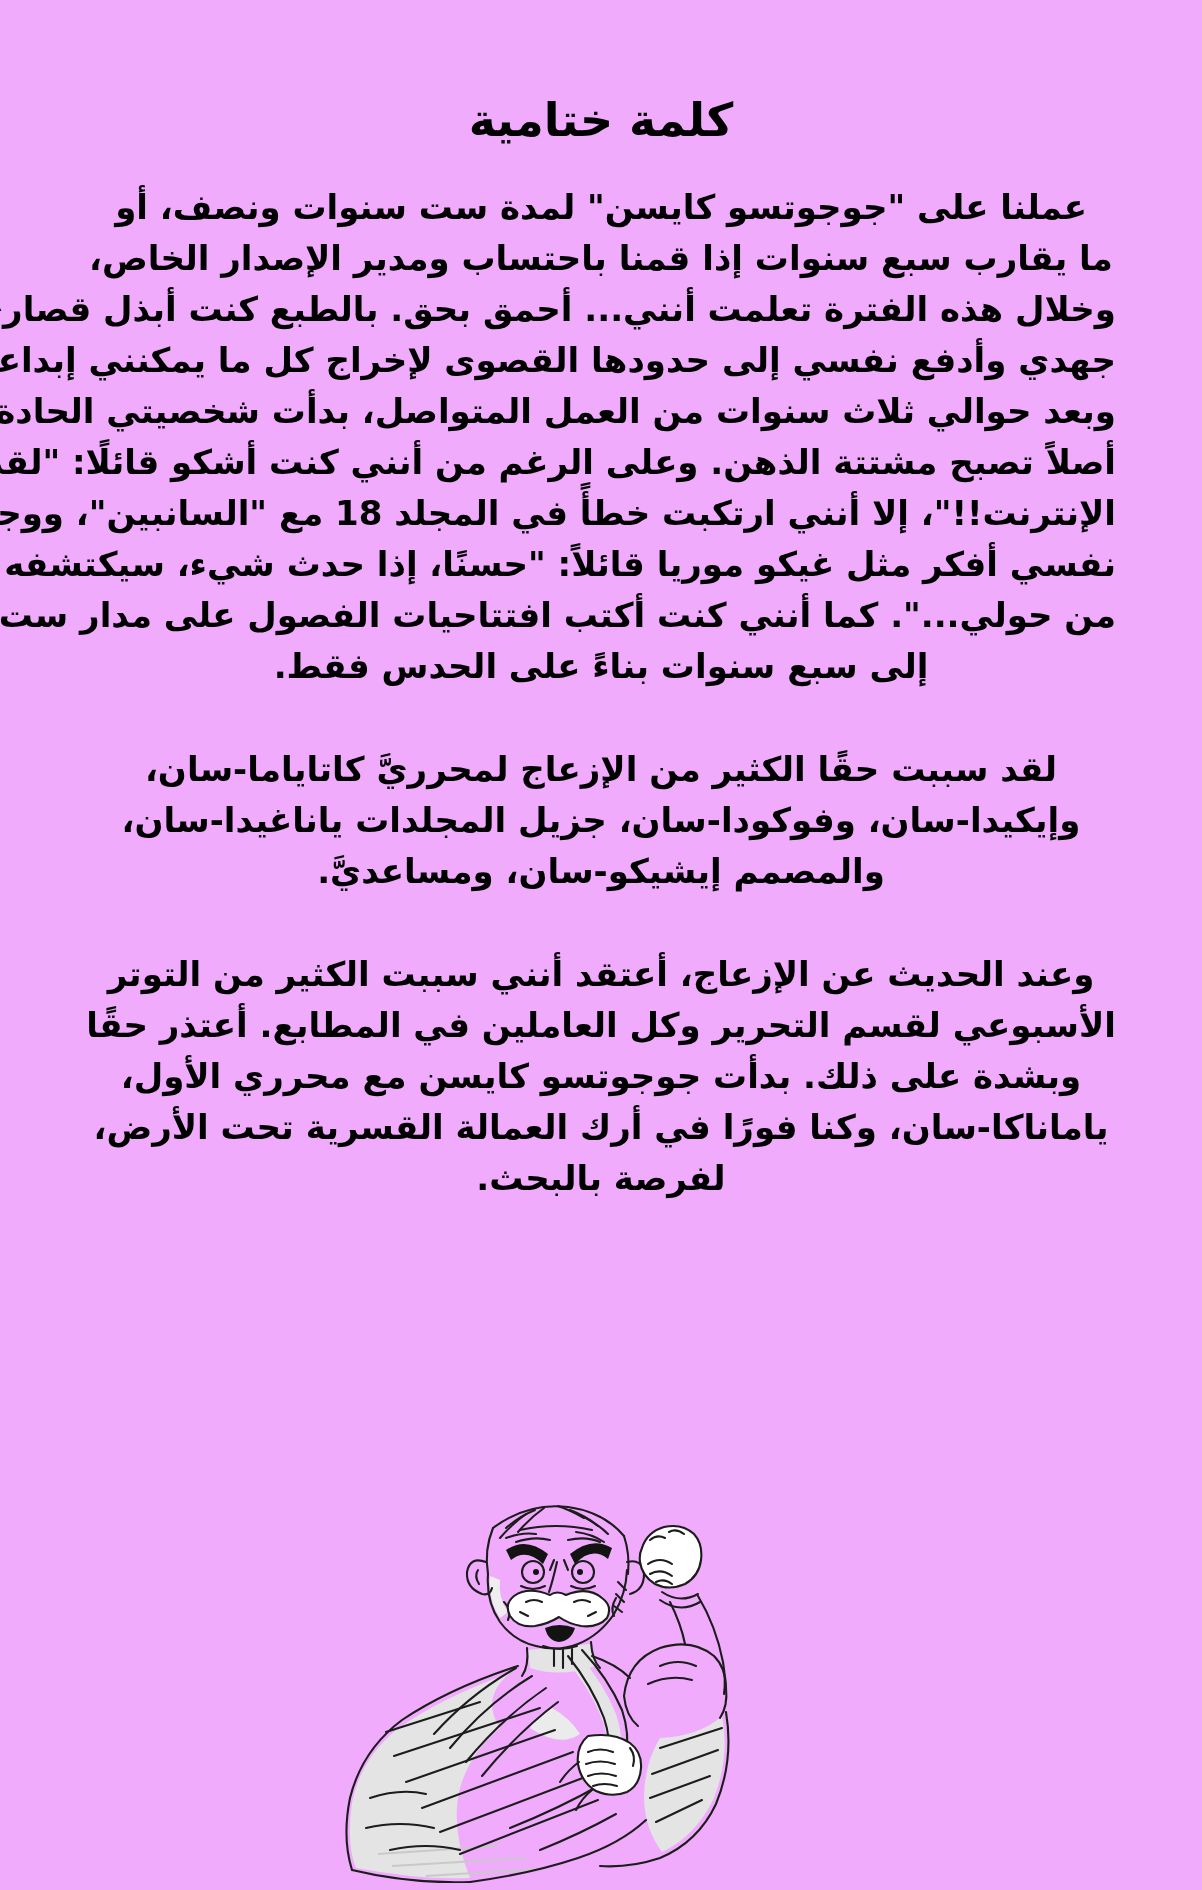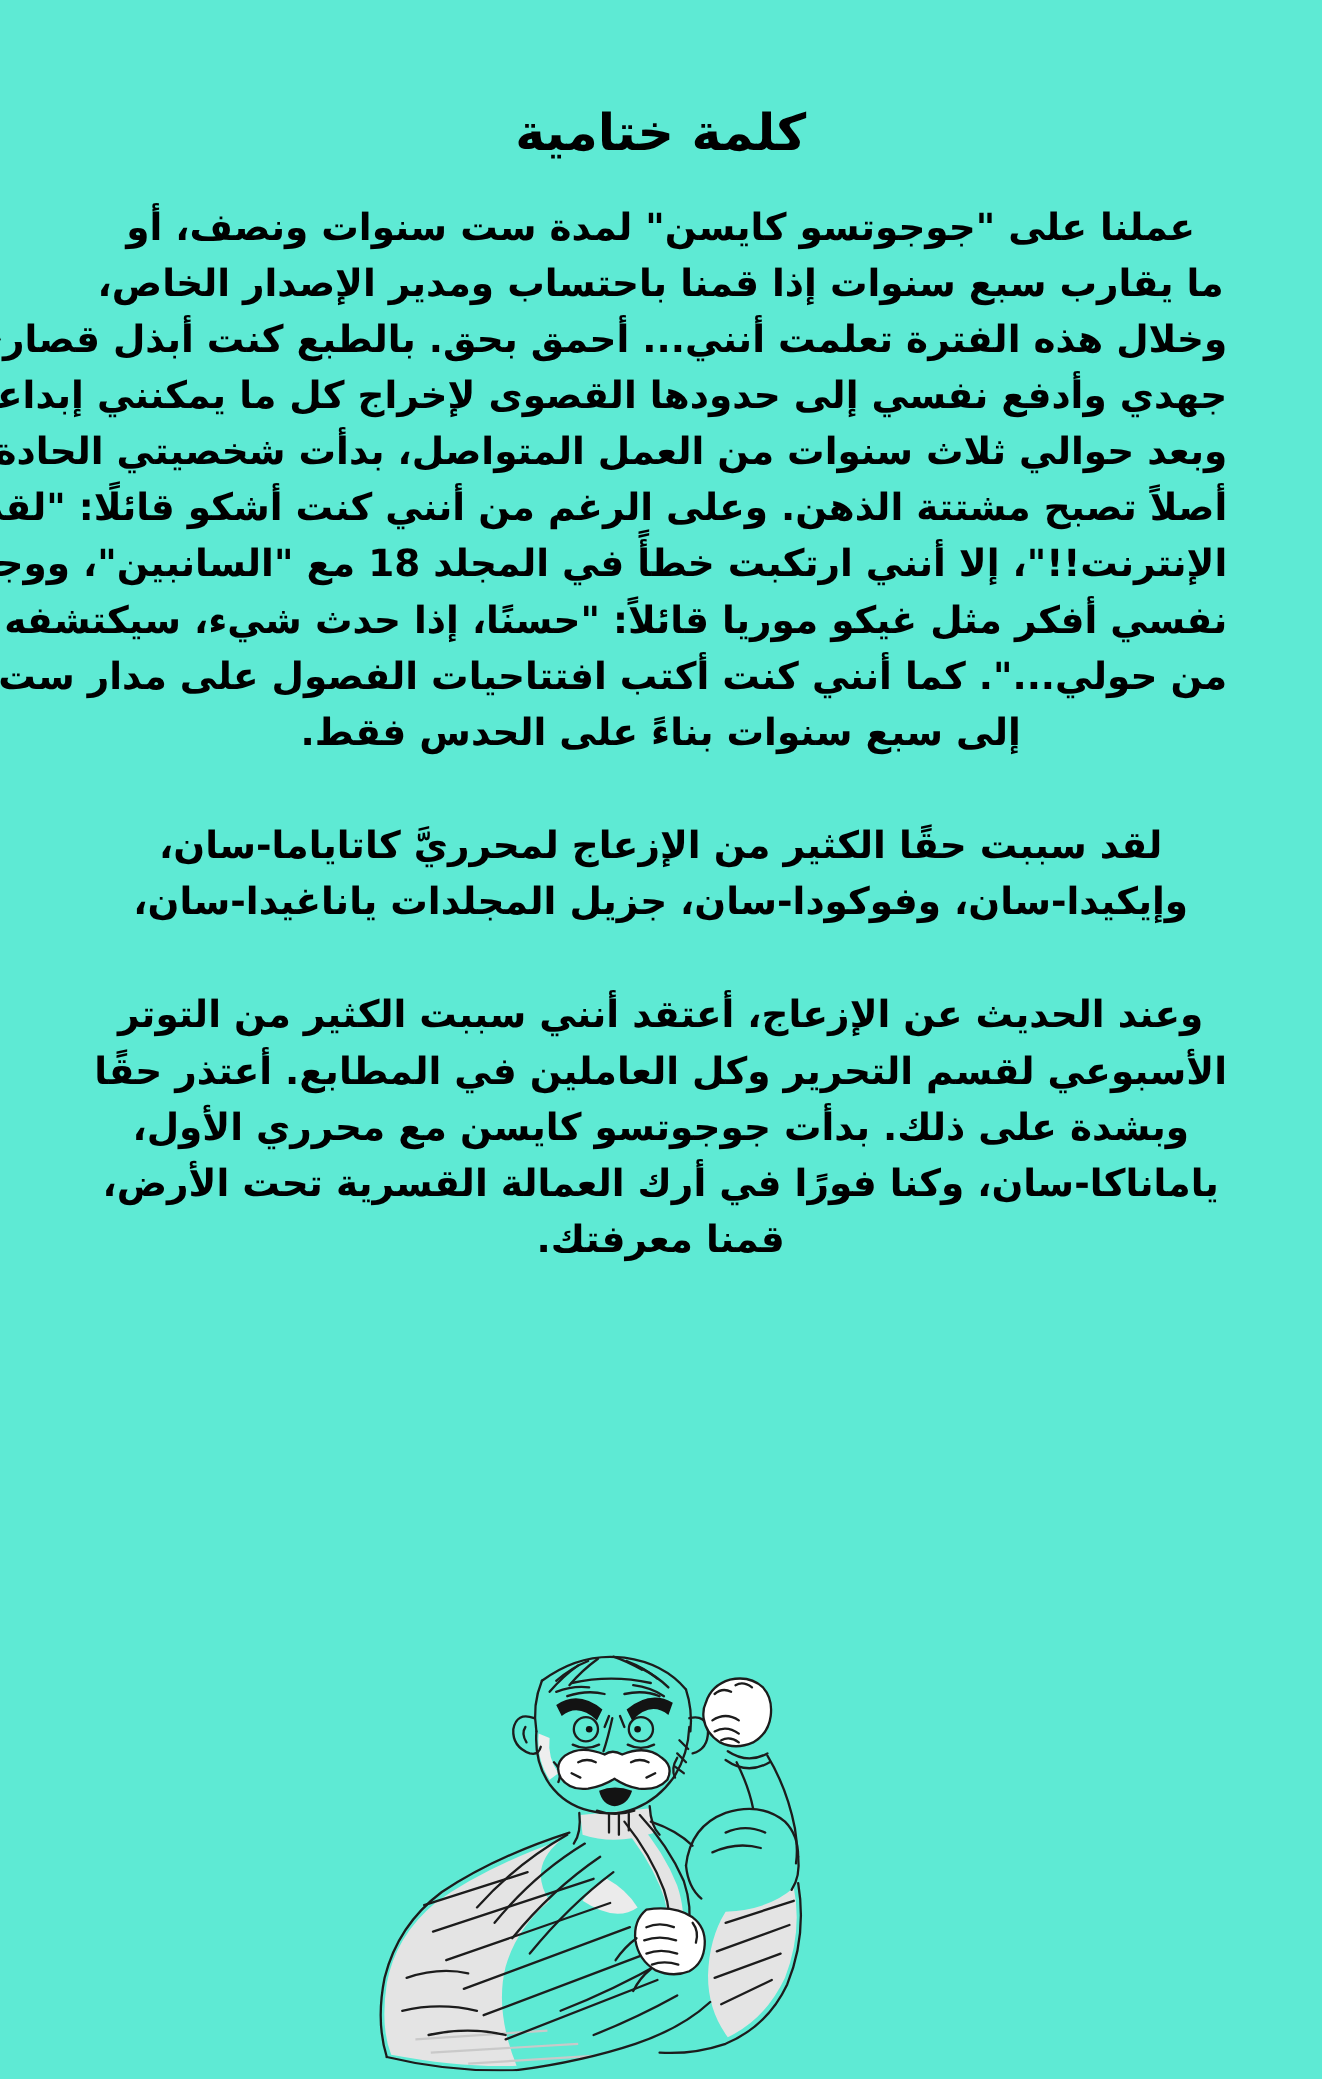--- a/index.html
+++ b/index.html
@@ -1,20 +1,20 @@
 <!DOCTYPE html>
 <html lang="ar" dir="rtl"><head>
 <meta charset="utf-8">
 <style>
   html,body{margin:0;padding:0;background:#ffffff;}
   .page{
     position:relative;
     width:1202px;
     height:1890px;
-    background:#5eead4;
+    background:#f0abfc;
     color:#000000;
     font-family:"DejaVu Sans", sans-serif;
     overflow:hidden;
     direction:rtl;
   }
   .title{
     position:absolute;
     top:58px;
     right:0; left:0;
     text-align:center;
@@ -65,28 +65,29 @@
       <span class="line">الإنترنت!!"، إلا أنني ارتكبت خطأً في المجلد 18 مع "السانبين"، ووجدت</span>
       <span class="line">نفسي أفكر مثل غيكو موريا قائلاً: "حسنًا، إذا حدث شيء، سيكتشفه</span>
       <span class="line">من حولي...". كما أنني كنت أكتب افتتاحيات الفصول على مدار ست</span>
       <span class="line">إلى سبع سنوات بناءً على الحدس فقط.</span>
     </div>
 
 
     <div class="para">
       <span class="line">لقد سببت حقًا الكثير من الإزعاج لمحرريَّ كاتاياما-سان،</span>
       <span class="line">وإيكيدا-سان، وفوكودا-سان، جزيل المجلدات ياناغيدا-سان،</span>
+      <span class="line">والمصمم إيشيكو-سان، ومساعديَّ.</span>
     </div>
 
     <div class="para">
       <span class="line">وعند الحديث عن الإزعاج، أعتقد أنني سببت الكثير من التوتر</span>
       <span class="line">الأسبوعي لقسم التحرير وكل العاملين في المطابع. أعتذر حقًا</span>
       <span class="line">وبشدة على ذلك. بدأت جوجوتسو كايسن مع محرري الأول،</span>
       <span class="line">ياماناكا-سان، وكنا فورًا في أرك العمالة القسرية تحت الأرض،</span>
-      <span class="line">قمنا معرفتك.</span>
+      <span class="line">لفرصة بالبحث.</span>
     </div>
 
   </div>
 
   <svg class="sketch" role="img" viewBox="0 0 470 385" xmlns="http://www.w3.org/2000/svg" aria-label="رسم تخطيطي بالحبر لرجل عجوز بشارب كثيف يرفع قبضته ويستعرض عضلته">
 
     <g fill="#e4e4e4" stroke="none">
       <path d="M180,175 Q110,200 66,232 Q30,262 22,305 Q16,345 26,370 Q90,382 140,380 Q120,330 130,290 Q140,255 170,230 Q150,200 180,175 Z"></path>
       <path d="M250,158 Q274,186 286,216 Q294,240 290,258 L276,260 Q280,238 270,216 Q258,188 236,162 Z"></path>
       <path d="M330,240 Q370,238 392,218 Q400,258 384,300 Q366,338 332,354 Q314,330 314,298 Q315,264 330,240 Z"></path>

